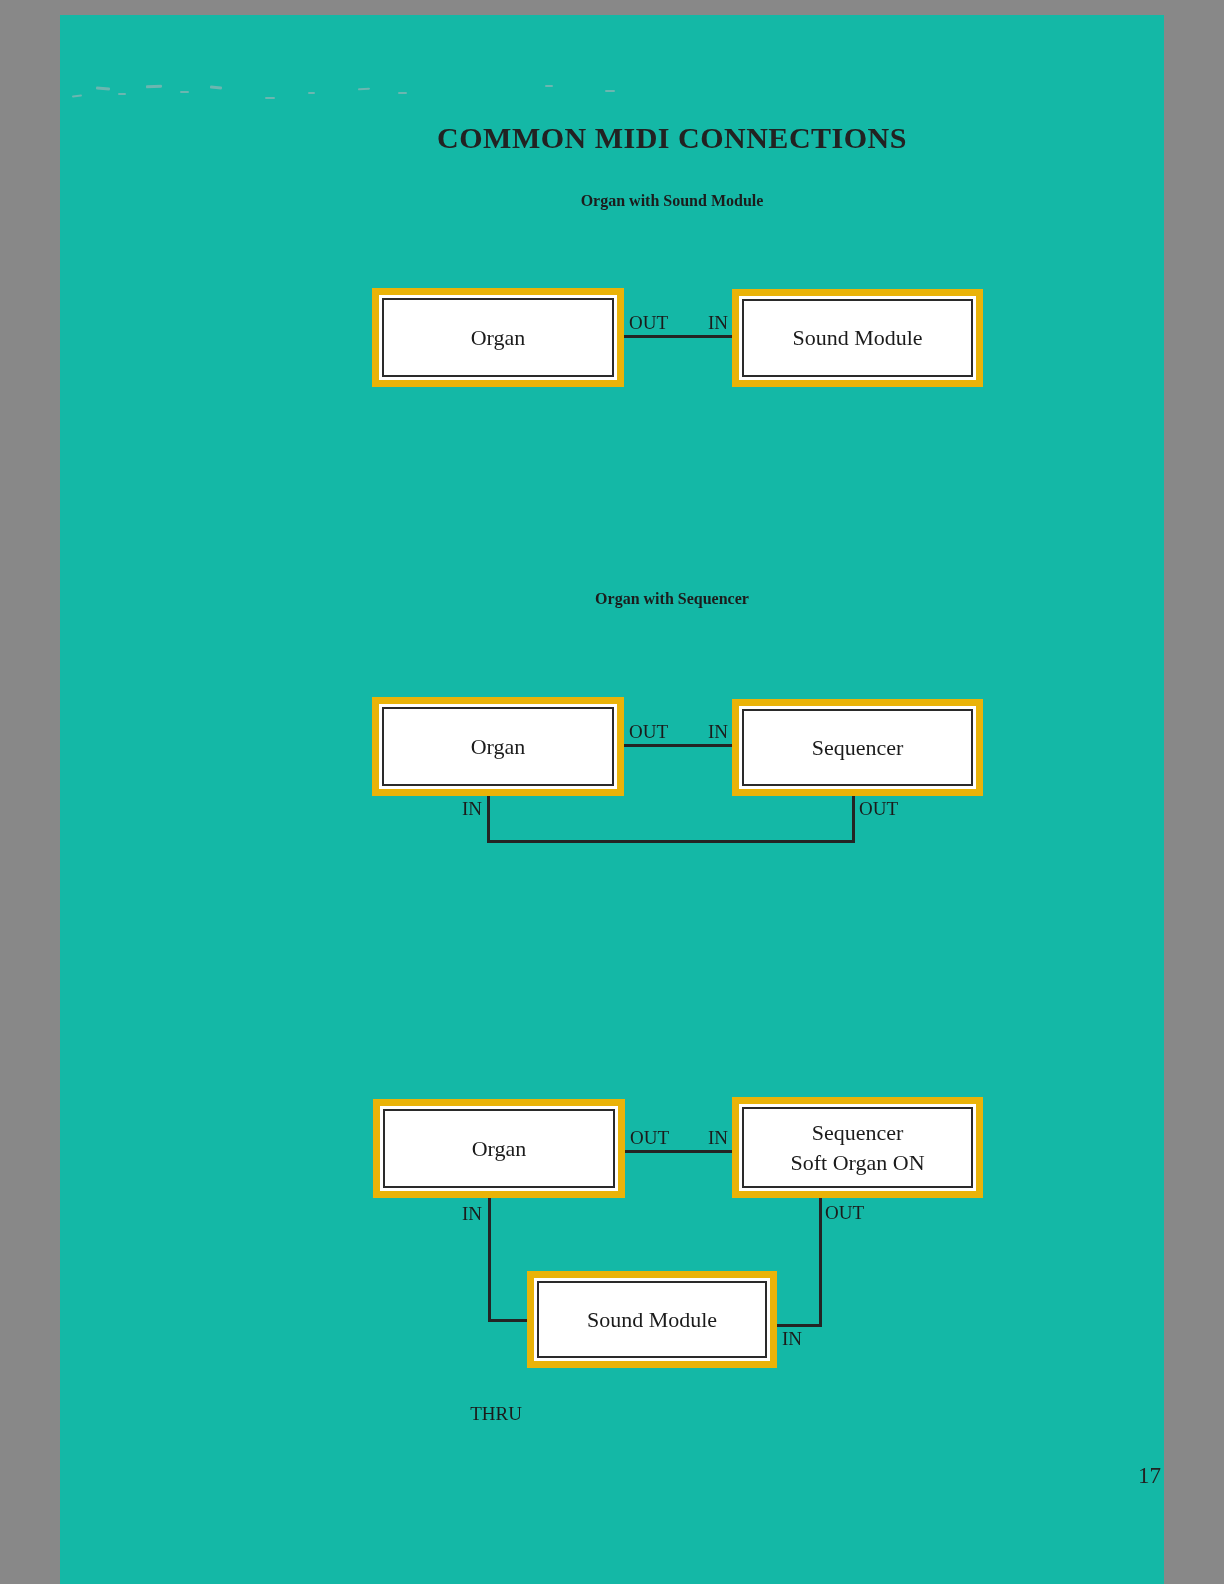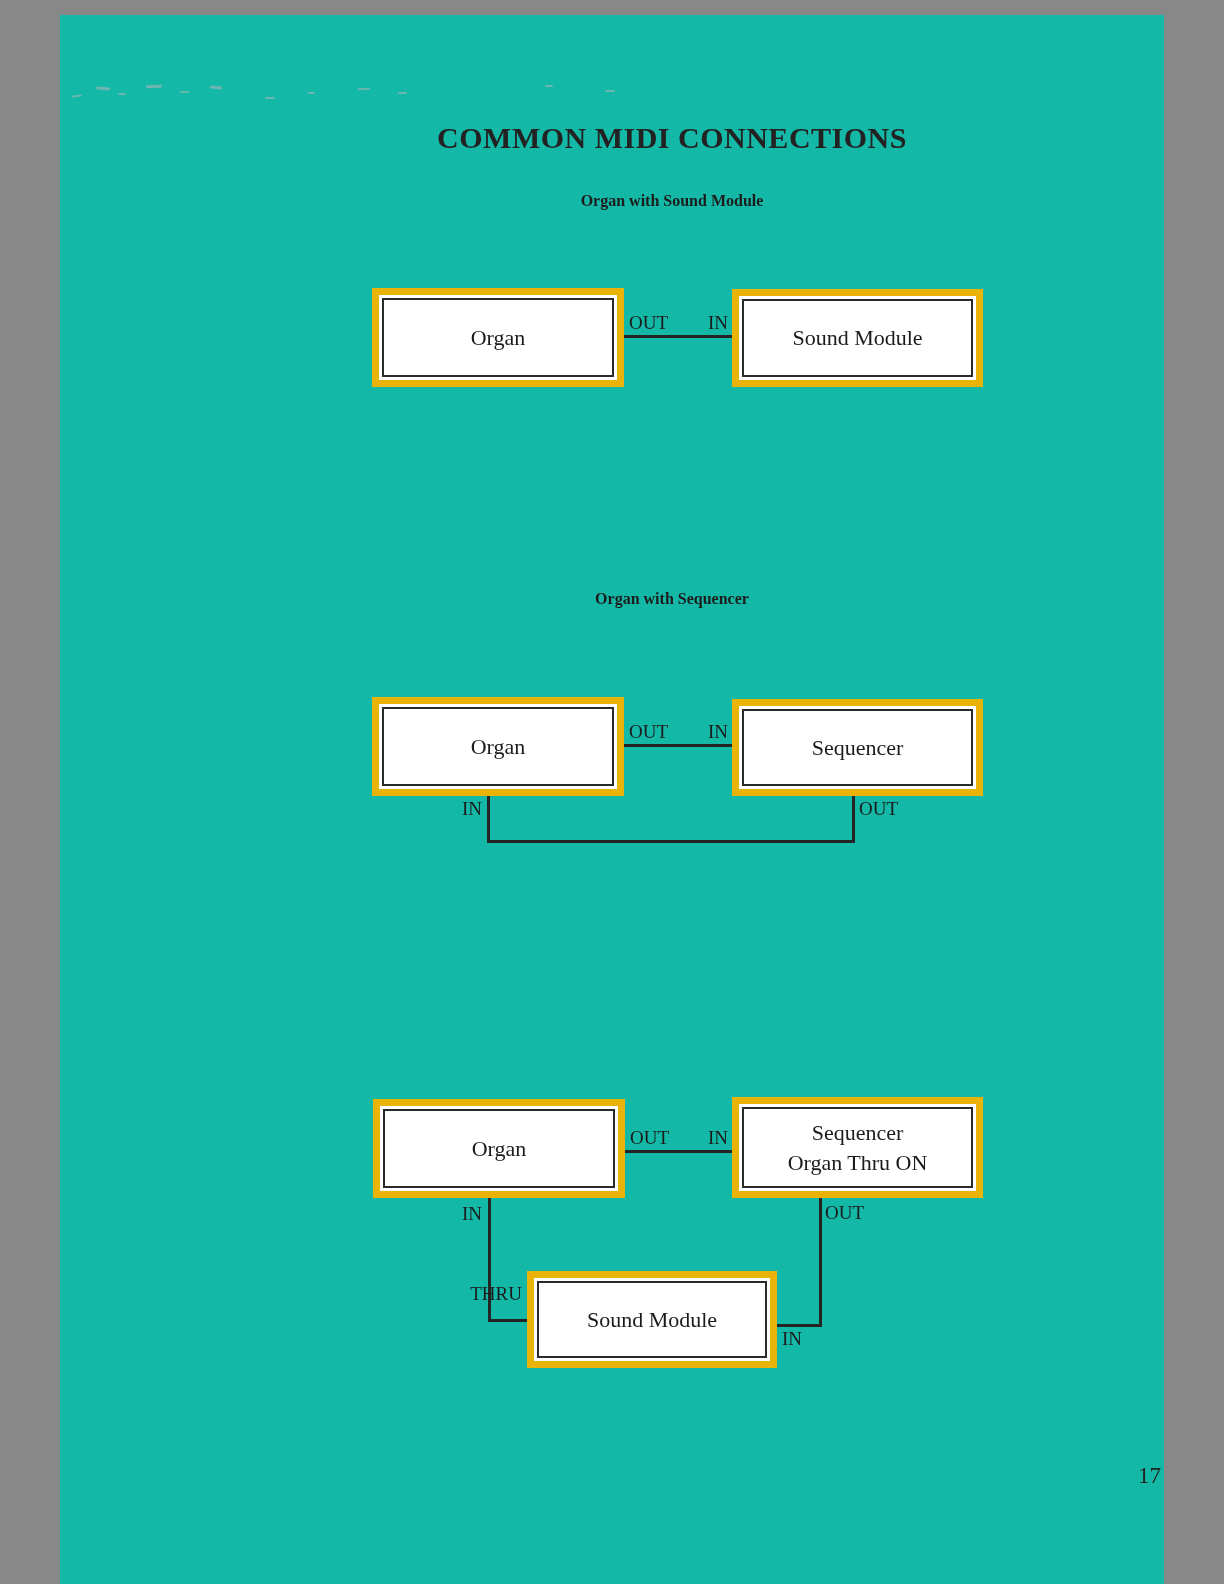--- a/index.html
+++ b/index.html
@@ -104,38 +104,38 @@
 
   <div class="dbox" style="left:313px;top:1084px;width:252px;height:99px">
     <div class="inner">
         <span>Organ</span>
       </div>
   </div>
 
   <div class="dbox" style="left:672px;top:1082px;width:251px;height:101px">
     <div class="inner">
       <span>Sequencer</span>
-      <span>Organ Thru ON</span>
+      <span>Soft Organ ON</span>
     </div>
   </div>
 
   <div class="wire" style="left:565px;top:1135px;width:107px;height:3px"></div>
   <div class="port" style="left:570px;top:1112px">OUT</div>
   <div class="port r" style="left:634px;top:1112px;width:34px">IN</div>
 
   <div class="dbox" style="left:467px;top:1256px;width:250px;height:97px">
     <div class="inner">
         <span>Sound Module</span>
       </div>
   </div>
 
   <div class="wire" style="left:428px;top:1183px;width:3px;height:124px"></div>
   <div class="wire" style="left:428px;top:1304px;width:39px;height:3px"></div>
   <div class="port r" style="left:382px;top:1188px;width:40px">IN</div>
-  <div class="port r" style="left:398px;top:1268px;width:64px">THRU</div>
+  <div class="port r" style="left:398px;top:1388px;width:64px">THRU</div>
 
   <div class="wire" style="left:759px;top:1183px;width:3px;height:129px"></div>
   <div class="wire" style="left:717px;top:1309px;width:45px;height:3px"></div>
   <div class="port" style="left:765px;top:1187px">OUT</div>
   <div class="port" style="left:722px;top:1313px">IN</div>
 
   <div class="pageno" style="left:1078px;top:1448px">17</div>
   <div class="blue-line" style="left:127px;top:1571px;width:143px;height:3px"></div>
 
 </div>

